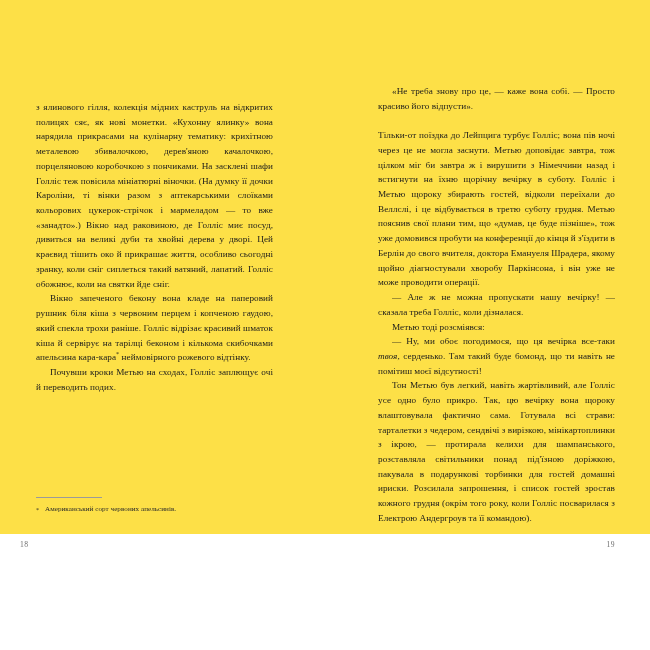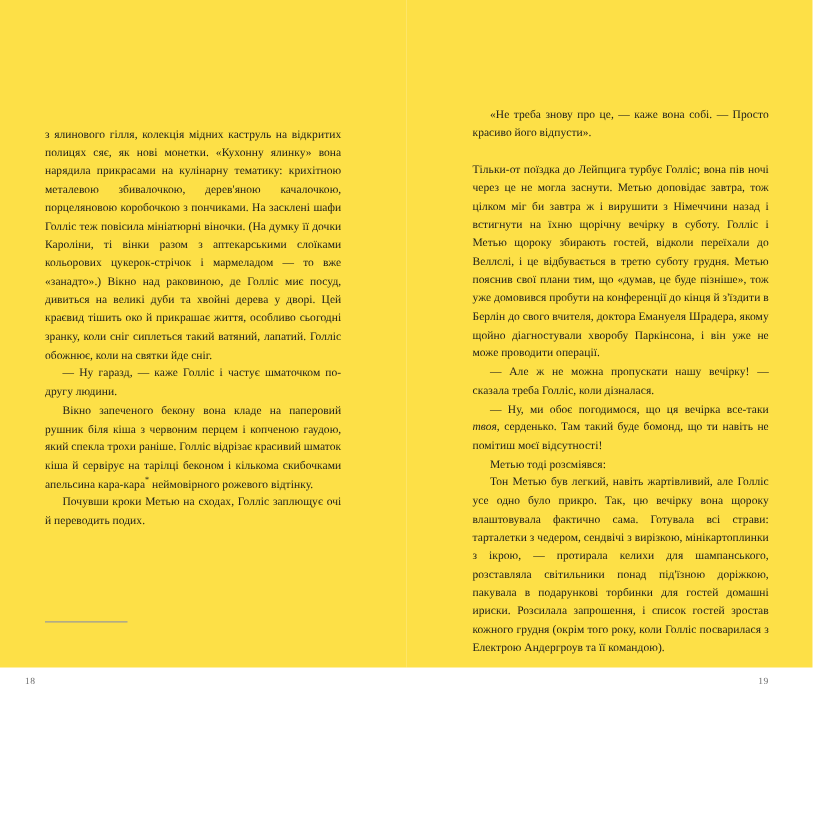--- a/index.html
+++ b/index.html
@@ -126,47 +126,50 @@
 <body>
 
 <div class="spread">
 
   <div class="page page-verso">
     <div class="text-column">
 
       <p class="para">з ялинового гілля, колекція мідних каструль на відкритих полицях сяє, як нові монетки. «Кухонну ялинку» вона нарядила прикрасами на кулінарну тематику: крихітною металевою збивалочкою, дерев'яною качалочкою, порцеляновою коробочкою з пончиками. На засклені шафи Голліс теж повісила мініатюрні віночки. (На думку її дочки Кароліни, ті вінки разом з аптекарськими слоїками кольорових цукерок-стрічок і мармеладом — то вже «занадто».) Вікно над раковиною, де Голліс миє посуд, дивиться на великі дуби та хвойні дерева у дворі. Цей краєвид тішить око й прикрашає життя, особливо сьогодні зранку, коли сніг сиплеться такий ватяний, лапатий. Голліс обожнює, коли на святки йде сніг.</p>
 
 
-      <p class="para indent">— Ну гаразд, — каже Голліс і частує шматочком по-другу людини.</p>
 
       <p class="para indent"><span>Вікно запеченого бекону вона кладе на паперовий рушник біля кіша з червоним перцем і копченою гаудою, який спекла трохи раніше. Голліс відрізає красивий шматок кіша й сервірує на тарілці беконом і кількома скибочками апельсина кара-кара</span><sup class="fn-marker">*</sup><span> неймовірного рожевого відтінку.</span></p>
 
       <p class="para indent">Почувши кроки Метью на сходах, Голліс заплющує очі й переводить подих.</p>
 
     </div>
 
     <div class="footnote-block">
       <div class="footnote-rule"></div>
+      <div class="footnote-row">
+        <span class="footnote-star">*</span>
+        <span class="footnote-text">Американський сорт червоних апельсинів.</span>
+      </div>
     </div>
 
     <div class="folio folio-verso">18</div>
   </div>
 
   <div class="page page-recto">
     <div class="text-column">
 
       <p class="para indent">«Не треба знову про це, — каже вона собі. — Просто красиво його відпусти».</p>
 
       <p class="para gap-before">Тільки-от поїздка до Лейпцига турбує Голліс; вона пів ночі через це не могла заснути. Метью доповідає завтра, тож цілком міг би завтра ж і вирушити з Німеччини назад і встигнути на їхню щорічну вечірку в суботу. Голліс і Метью щороку збирають гостей, відколи переїхали до Веллслі, і це відбувається в третю суботу грудня. Метью пояснив свої плани тим, що «думав, це буде пізніше», тож уже домовився пробути на конференції до кінця й з'їздити в Берлін до свого вчителя, доктора Емануеля Шрадера, якому щойно діагностували хворобу Паркінсона, і він уже не може проводити операції.</p>
 
       <p class="para indent">— Але ж не можна пропускати нашу вечірку! — сказала треба Голліс, коли дізналася.</p>
 
+      <p class="para indent">Метью тоді розсміявся:</p>
+
       <p class="para indent"><span>— Ну, ми обоє погодимося, що ця вечірка все-таки </span><span class="italic">твоя</span><span>, серденько. Там такий буде бомонд, що ти навіть не помітиш моєї відсутності!</span></p>
-
-      <p class="para indent">Метью тоді розсміявся:</p>
 
       <p class="para indent">Тон Метью був легкий, навіть жартівливий, але Голліс усе одно було прикро. Так, цю вечірку вона щороку влаштовувала фактично сама. Готувала всі страви: тарталетки з чедером, сендвічі з вирізкою, мінікартоплинки з ікрою, — протирала келихи для шампанського, розставляла світильники понад під'їзною доріжкою, пакувала в подарункові торбинки для гостей домашні ириски. Розсилала запрошення, і список гостей зростав кожного грудня (окрім того року, коли Голліс посварилася з Електрою Андергроув та її командою).</p>
 
     </div>
 
     <div class="folio folio-recto">19</div>
   </div>
 
 </div>
 

